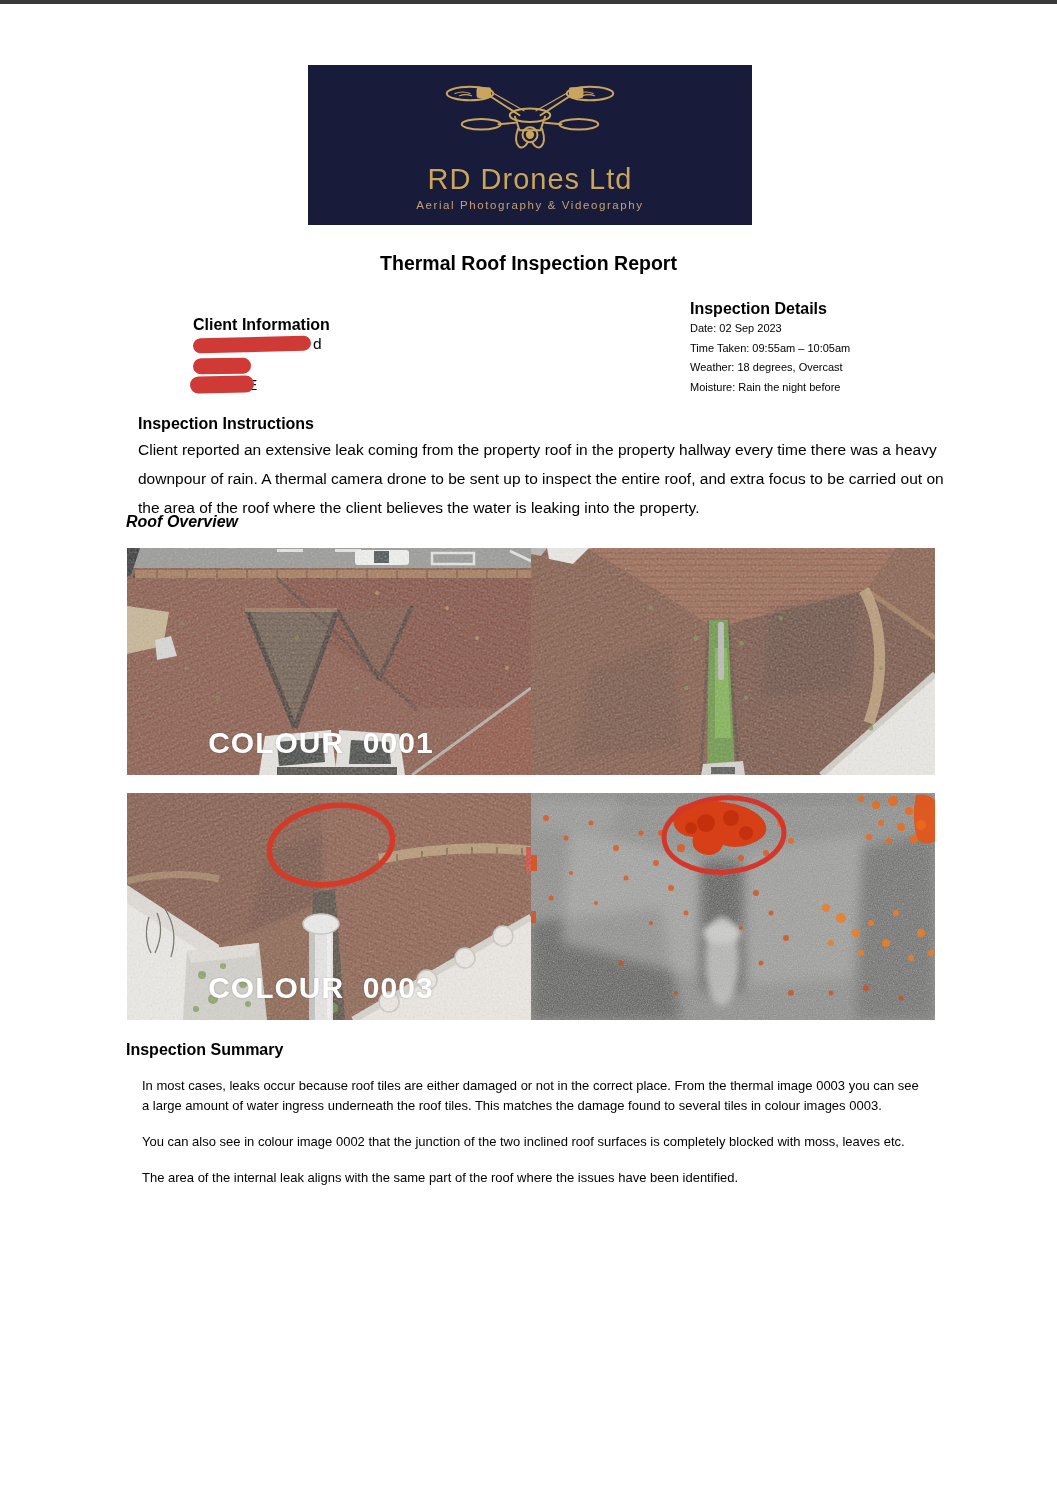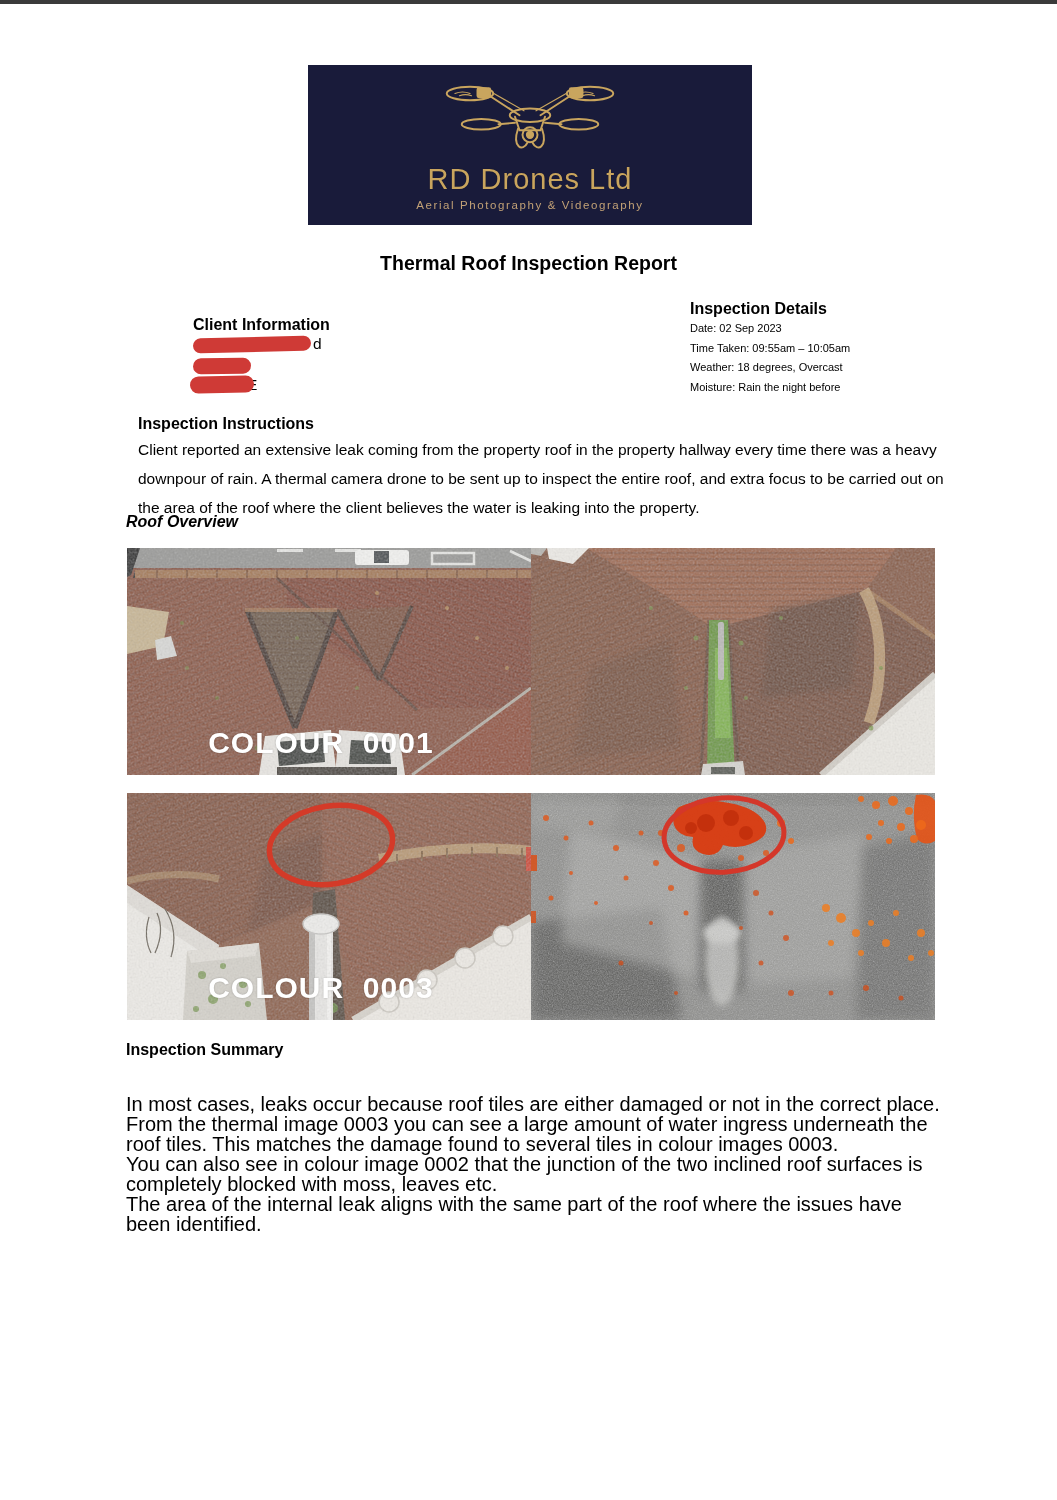--- a/index.html
+++ b/index.html
@@ -46,22 +46,22 @@
   }
   .tile{position:relative;width:404px;height:227px;overflow:hidden;}
   .tile svg{display:block;width:404px;height:227px;}
   .tile-label{
     position:absolute;bottom:15px;left:48%;transform:translateX(-50%);
     color:#ffffff;font-size:30px;font-weight:bold;letter-spacing:1px;
     white-space:pre;text-shadow:0 0 2px rgba(0,0,0,.25);
   }
   .tile-label.thermal{left:46.5%;}
   .summary{position:absolute;left:126px;top:1040px;width:818px;}
-  .summary .sec-heading{margin-bottom:34px;}
-  .summary p{margin:0;font-size:20px;line-height:20px;}
+  .summary .sec-heading{margin-bottom:9px;}
+  .summary p{margin:16px;font-size:13px;line-height:20px;}
 </style>
 </head>
 <body>
 
 <svg width="0" height="0" style="position:absolute" aria-hidden="true">
   <defs>
     <filter id="grain" x="-5%" y="-5%" width="110%" height="110%">
       <feTurbulence type="fractalNoise" baseFrequency="0.5" numOctaves="3" seed="11" result="n"></feTurbulence>
       <feColorMatrix in="n" type="saturate" values="0" result="g"></feColorMatrix>
       <feComponentTransfer in="g" result="ga">

